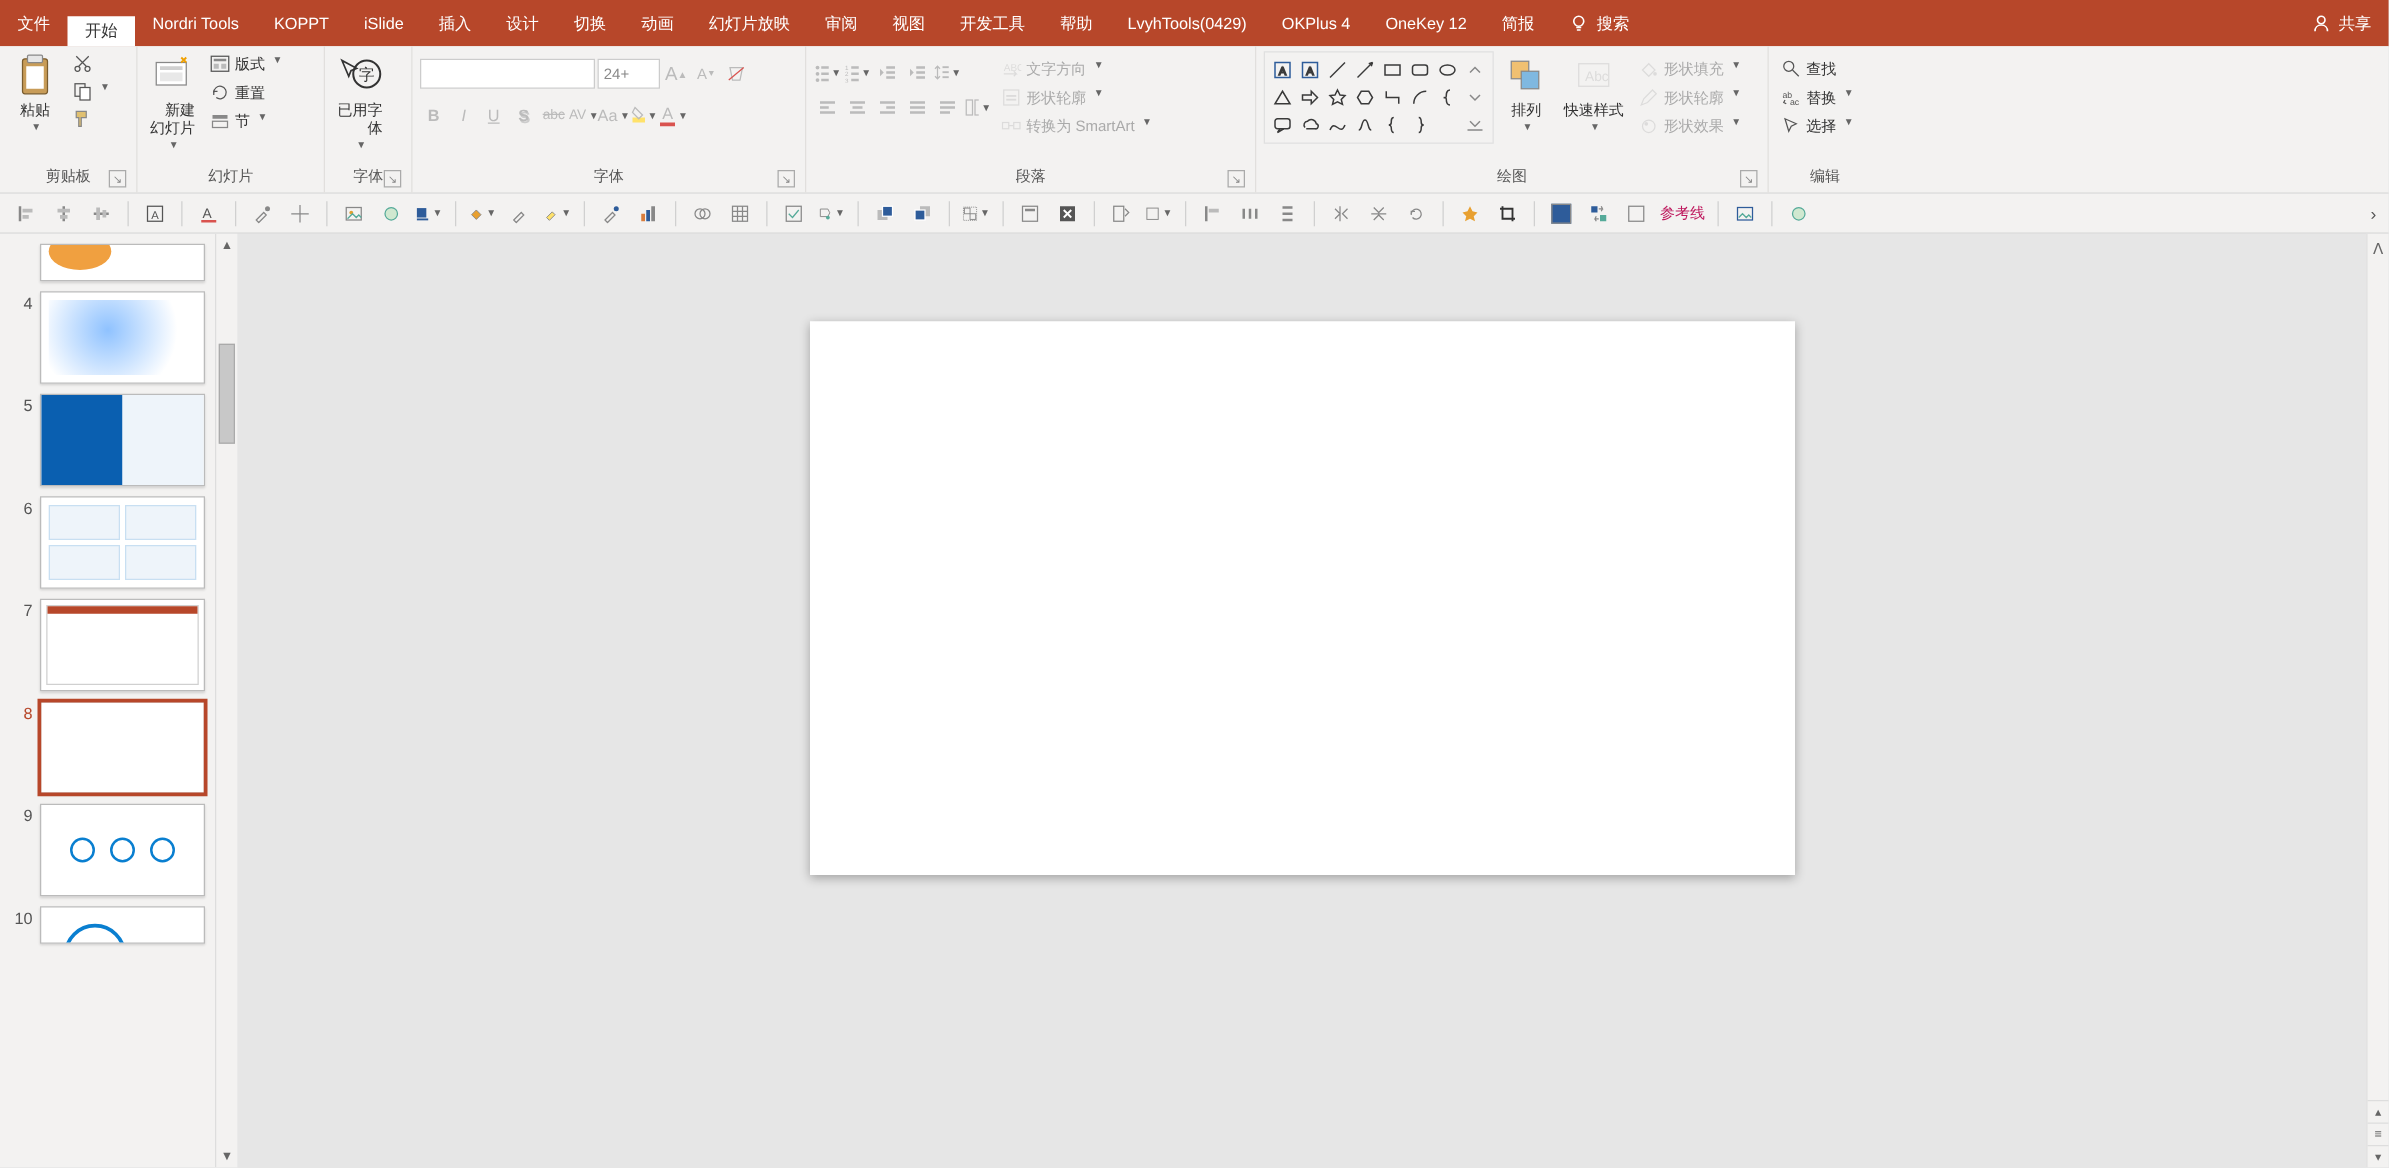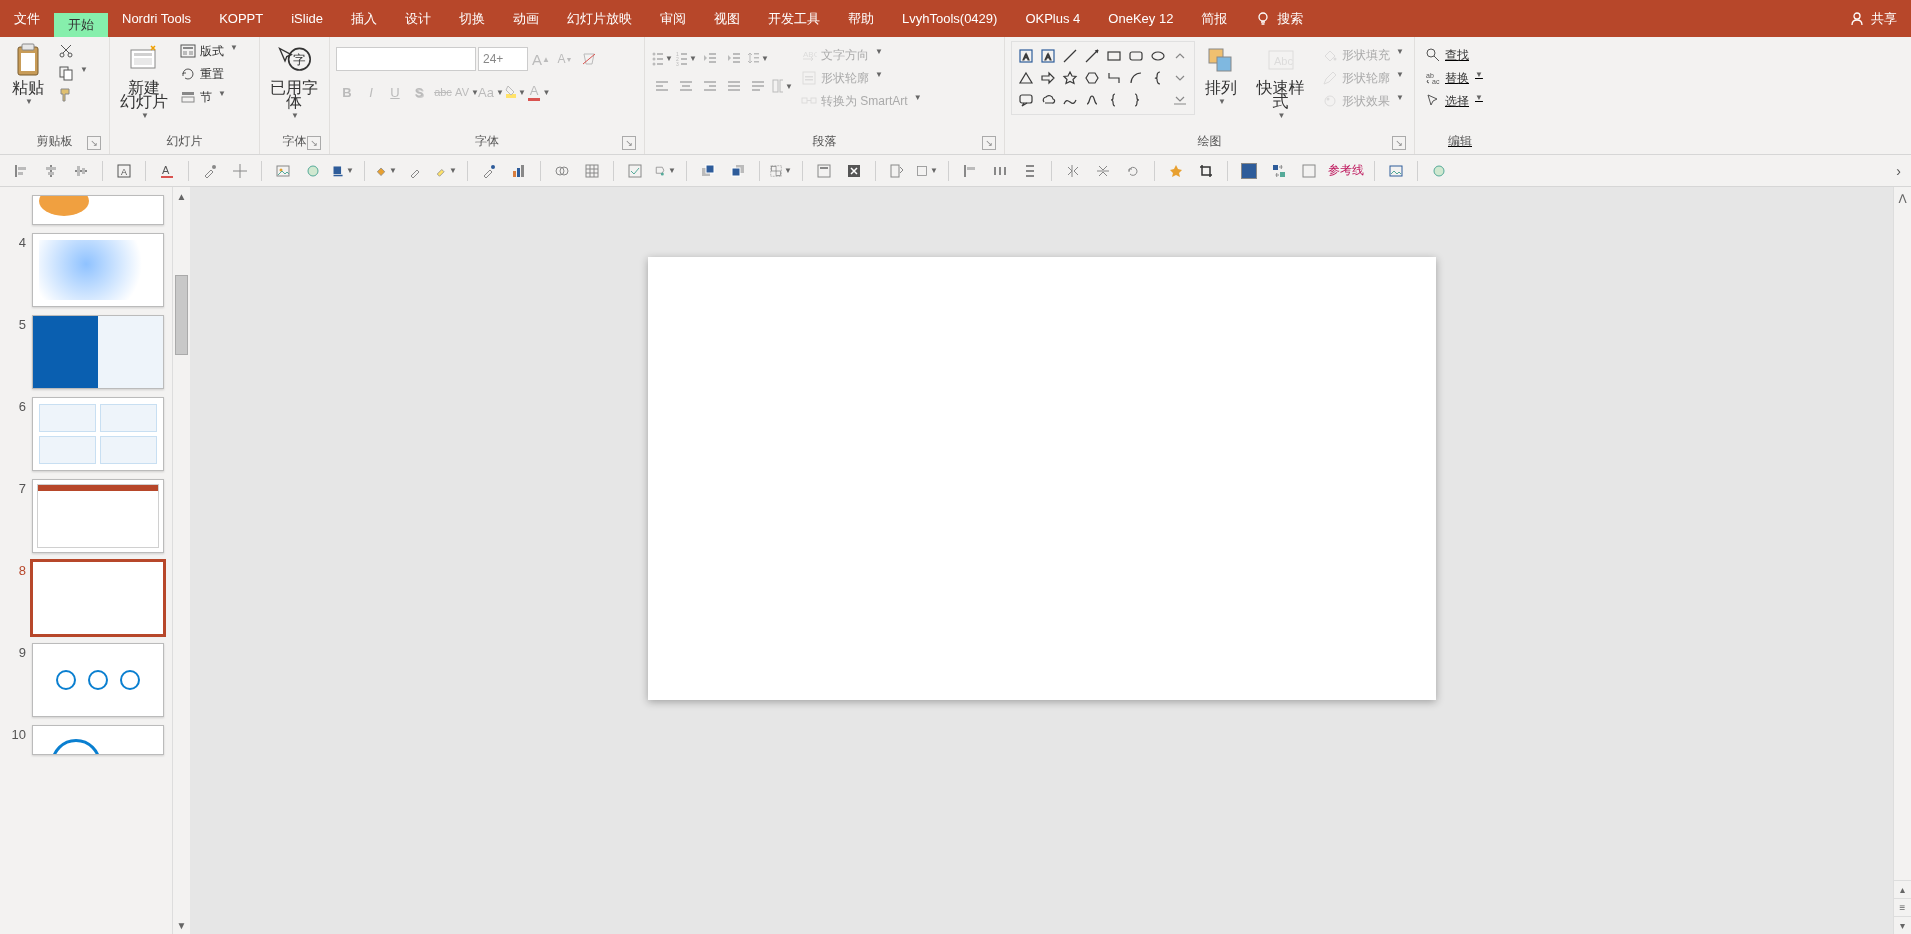--- a/index.html
+++ b/index.html
@@ -1,34 +1,34 @@
 <!DOCTYPE html>
 <html><head>
 <meta charset="utf-8">
 <style>
 * { margin: 0; padding: 0; box-sizing: border-box; font-family: "Microsoft YaHei", "Segoe UI", sans-serif; }
 body { background: #e6e6e6; width: 1911px; height: 934px; overflow: hidden; user-select: none; }
 
 
 .ribbon-tabs { background: #b7472a; height: 37px; display: flex; align-items: stretch; color: #fff; font-size: 13px; }
 .ribbon-tabs .tab { padding: 0 14px; display: flex; align-items: center; cursor: pointer; white-space: nowrap; }
-.ribbon-tabs .tab.active { background: #86efac; color: #333; margin-top: 13px; }
+.ribbon-tabs .tab.active { background: #ffffff; color: #333; margin-top: 13px; }
 .ribbon-tabs .spacer { flex: 1; }
 .ribbon-tabs .tell-me { display: flex; align-items: center; gap: 6px; padding: 0 14px; }
 .ribbon-tabs .share { display: flex; align-items: center; gap: 6px; padding: 16px 14px; }
 
 
 .ribbon { background: #f3f2f1; height: 118px; display: flex; border-bottom: 1px solid #d6d6d6; }
 .group { border-right: 1px solid #e1dfdd; padding: 4px 6px 2px 6px; display: flex; flex-direction: column; justify-content: space-between; position: relative; }
 .group-label { text-align: center; font-size: 12px; color: #555; padding: 2px 0; position: relative; }
 .group-label .launcher { position: absolute; right: 2px; bottom: 2px; width: 14px; height: 14px; border: 1px solid #aaa; font-size: 9px; line-height: 12px; color: #888; text-align: center; }
 .group-body { display: flex; align-items: flex-start; gap: 4px; flex: 1; }
 .btn-col { display: flex; flex-direction: column; align-items: center; justify-content: center; gap: 2px; padding: 2px 4px; cursor: pointer; }
 .btn-col .icon-lg { width: 36px; height: 36px; display: flex; align-items: center; justify-content: center; }
-.btn-col .lbl { font-size: 16px; color: #333; text-align: center; line-height: 14px; }
+.btn-col .lbl { font-size: 12px; color: #333; text-align: right; line-height: 14px; }
 .btn-stack { display: flex; flex-direction: column; gap: 2px; }
 .btn-sm { display: flex; align-items: flex-start; gap: 4px; padding: 2px 4px; cursor: pointer; font-size: 12px; color: #333; white-space: nowrap; }
 .btn-sm.disabled, .btn-col.disabled { color: #aaa; }
 .btn-sm.disabled svg, .btn-col.disabled svg { opacity: 0.4; }
 .icon-sm { width: 16px; height: 16px; display: inline-flex; align-items: center; justify-content: center; }
 .drop-arrow { font-size: 8px; color: #666; margin-left: 2px; }
 
 
 .font-row { display: flex; align-items: center; gap: 2px; margin-bottom: 4px; }
 .font-name { width: 140px; height: 24px; border: 1px solid #ccc; background: #fff; font-size: 12px; padding: 0 4px; }
@@ -601,21 +601,21 @@
               </svg>
             </span>
             <span>形状效果</span>
             <span class="drop-arrow">▼</span>
           </div>
       </div>
     </div>
     <div class="group-label"><span>绘图</span><span class="launcher">↘</span></div>
   </div>
 
-  <div class="group" style="width:90px; border-right:none;text-decoration:underline;">
+  <div class="group" style="width:90px; border-right:none;">
     <div class="group-body">
       <div class="btn-stack" style="padding-top:4px">
         <div class="btn-sm">
             <span class="icon-sm">
               <svg viewBox="0 0 16 16">
                 <circle cx="6" cy="6" r="4" fill="none" stroke="#555"></circle>
                 <path d="M9 9l5 5" stroke="#555"></path>
               </svg>
             </span>
             <span>查找</span>

